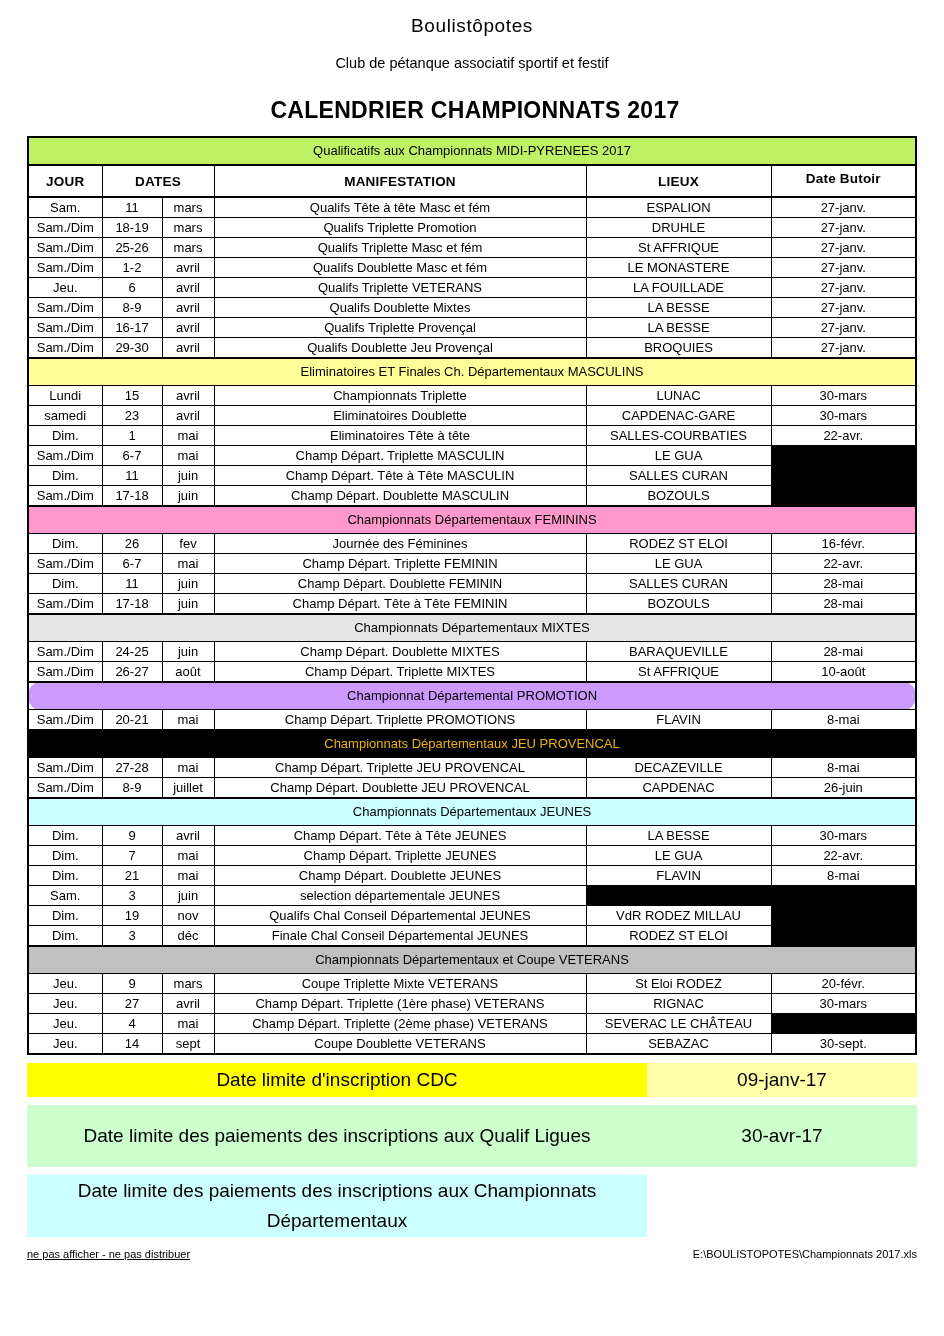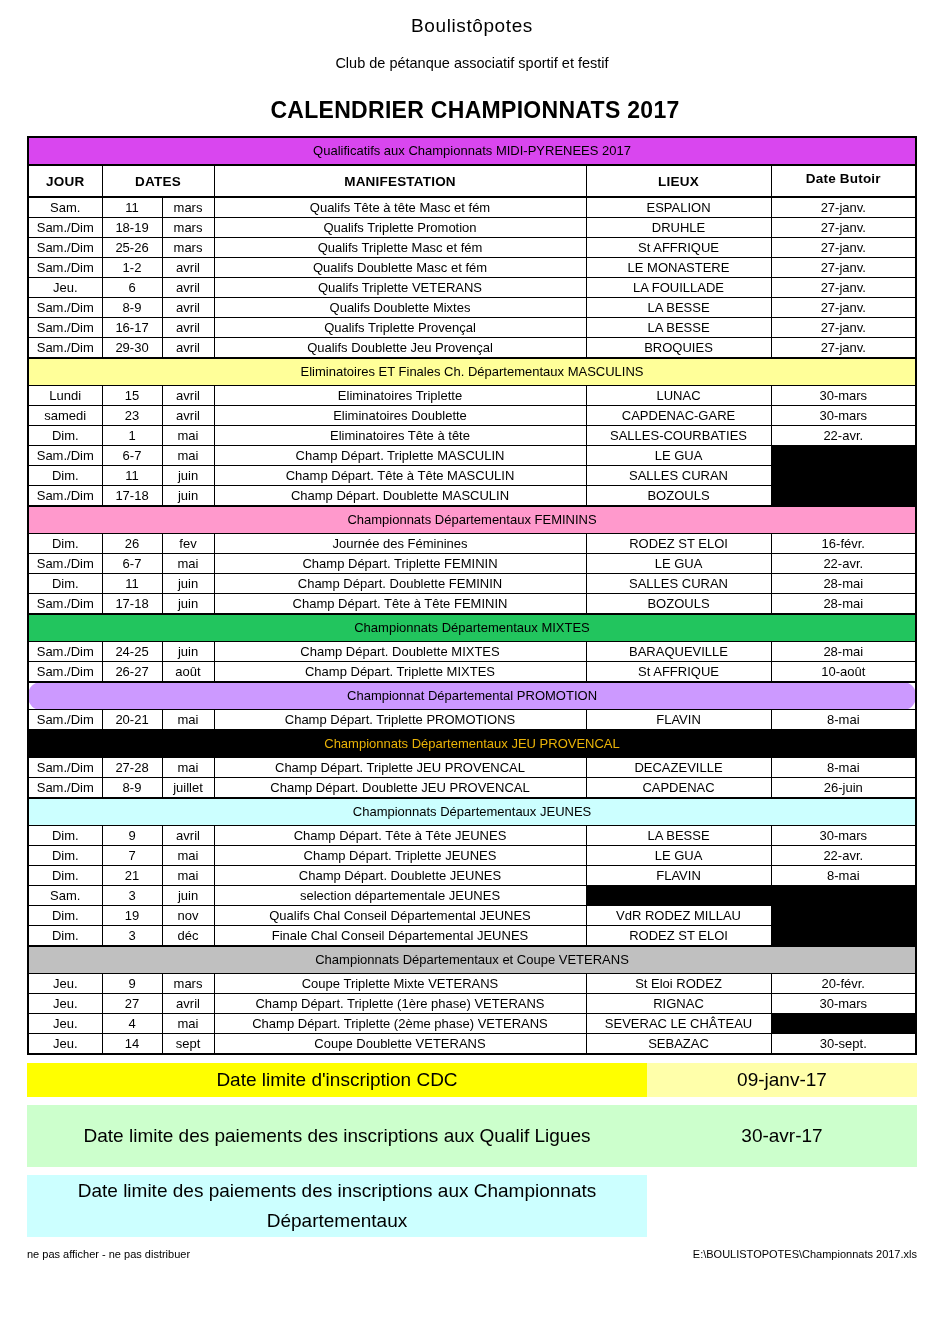--- a/index.html
+++ b/index.html
@@ -83,24 +83,24 @@
     font-weight: bold;
     font-size: 16px;
     height: 26px;
     line-height: 26px;
     text-align: center;
     border-left: 2px solid #000;
     border-right: 2px solid #000;
     border-top: 2px solid #000;
     border-bottom: 2px solid #000;
   }
-  td.band.green  { background: #d946ef; }
+  td.band.green  { background: #bef264; }
   td.band.yellow { background: #FFFF99; }
   td.band.pink   { background: #FF99CC; }
-  td.band.orange { background: #22c55e; margin-left: 34px; }
+  td.band.orange { background: #e5e5e5; margin-left: 34px; }
   td.band.purple { background: #CC99FF; border-radius: 13px; }
   td.band.black  { background: #000000; color: #eab308; }
   td.band.cyan   { background: #CCFFFF; }
   td.band.gray   { background: #C0C0C0; }
 
   
   tr.colhead td {
     font-weight: bold;
     font-size: 13.5px;
     height: 30px;
@@ -183,21 +183,21 @@
 
   
   .footer {
     width: 890px;
     margin: 0 auto;
     display: flex;
     justify-content: space-between;
     font-size: 11px;
     padding-top: 3px;
   }
-  .footer .left  { text-align: right; }
+  .footer .left  { text-align: right; text-decoration: underline; }
   .footer .right { text-align: right; }
 </style>
 </head>
 <body>
 
 <div class="page">
 
   <div class="masthead">
     <div class="club-name">Boulistôpotes</div>
     <div class="club-tagline">Club de pétanque associatif sportif et festif</div>
@@ -292,21 +292,21 @@
             <td class="">BROQUIES</td>
             <td class="">27-janv.</td>
           </tr>
           <tr>
             <td class="band yellow" colspan="6">Eliminatoires ET Finales  Ch. Départementaux MASCULINS</td>
           </tr>
           <tr class="data">
             <td>Lundi</td>
             <td>15</td>
             <td>avril</td>
-            <td class="manif">Eliminatoires Triplette</td>
+            <td class="manif">Championnats Triplette</td>
             <td class="">LUNAC</td>
             <td class="">30-mars</td>
           </tr>
           <tr class="data">
             <td>samedi</td>
             <td>23</td>
             <td>avril</td>
             <td class="manif">Eliminatoires Doublette</td>
             <td class="">CAPDENAC-GARE</td>
             <td class="">30-mars</td>

